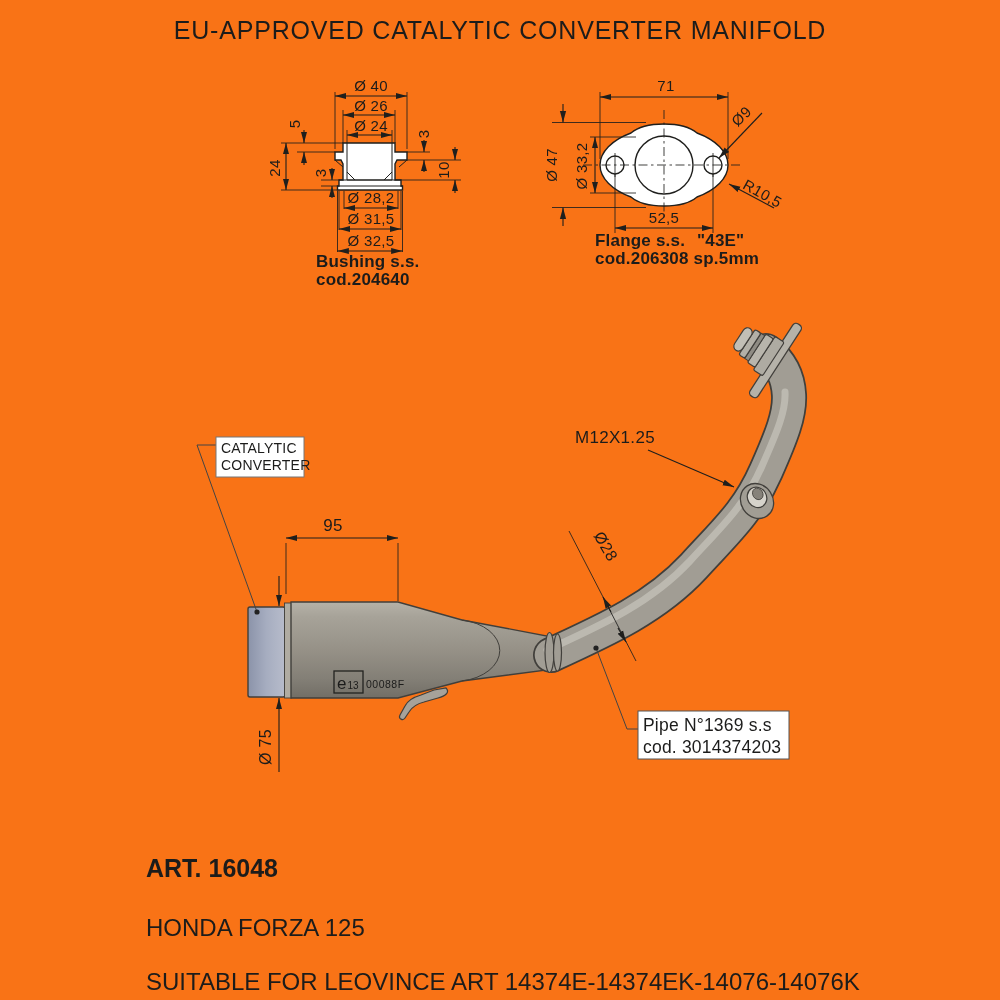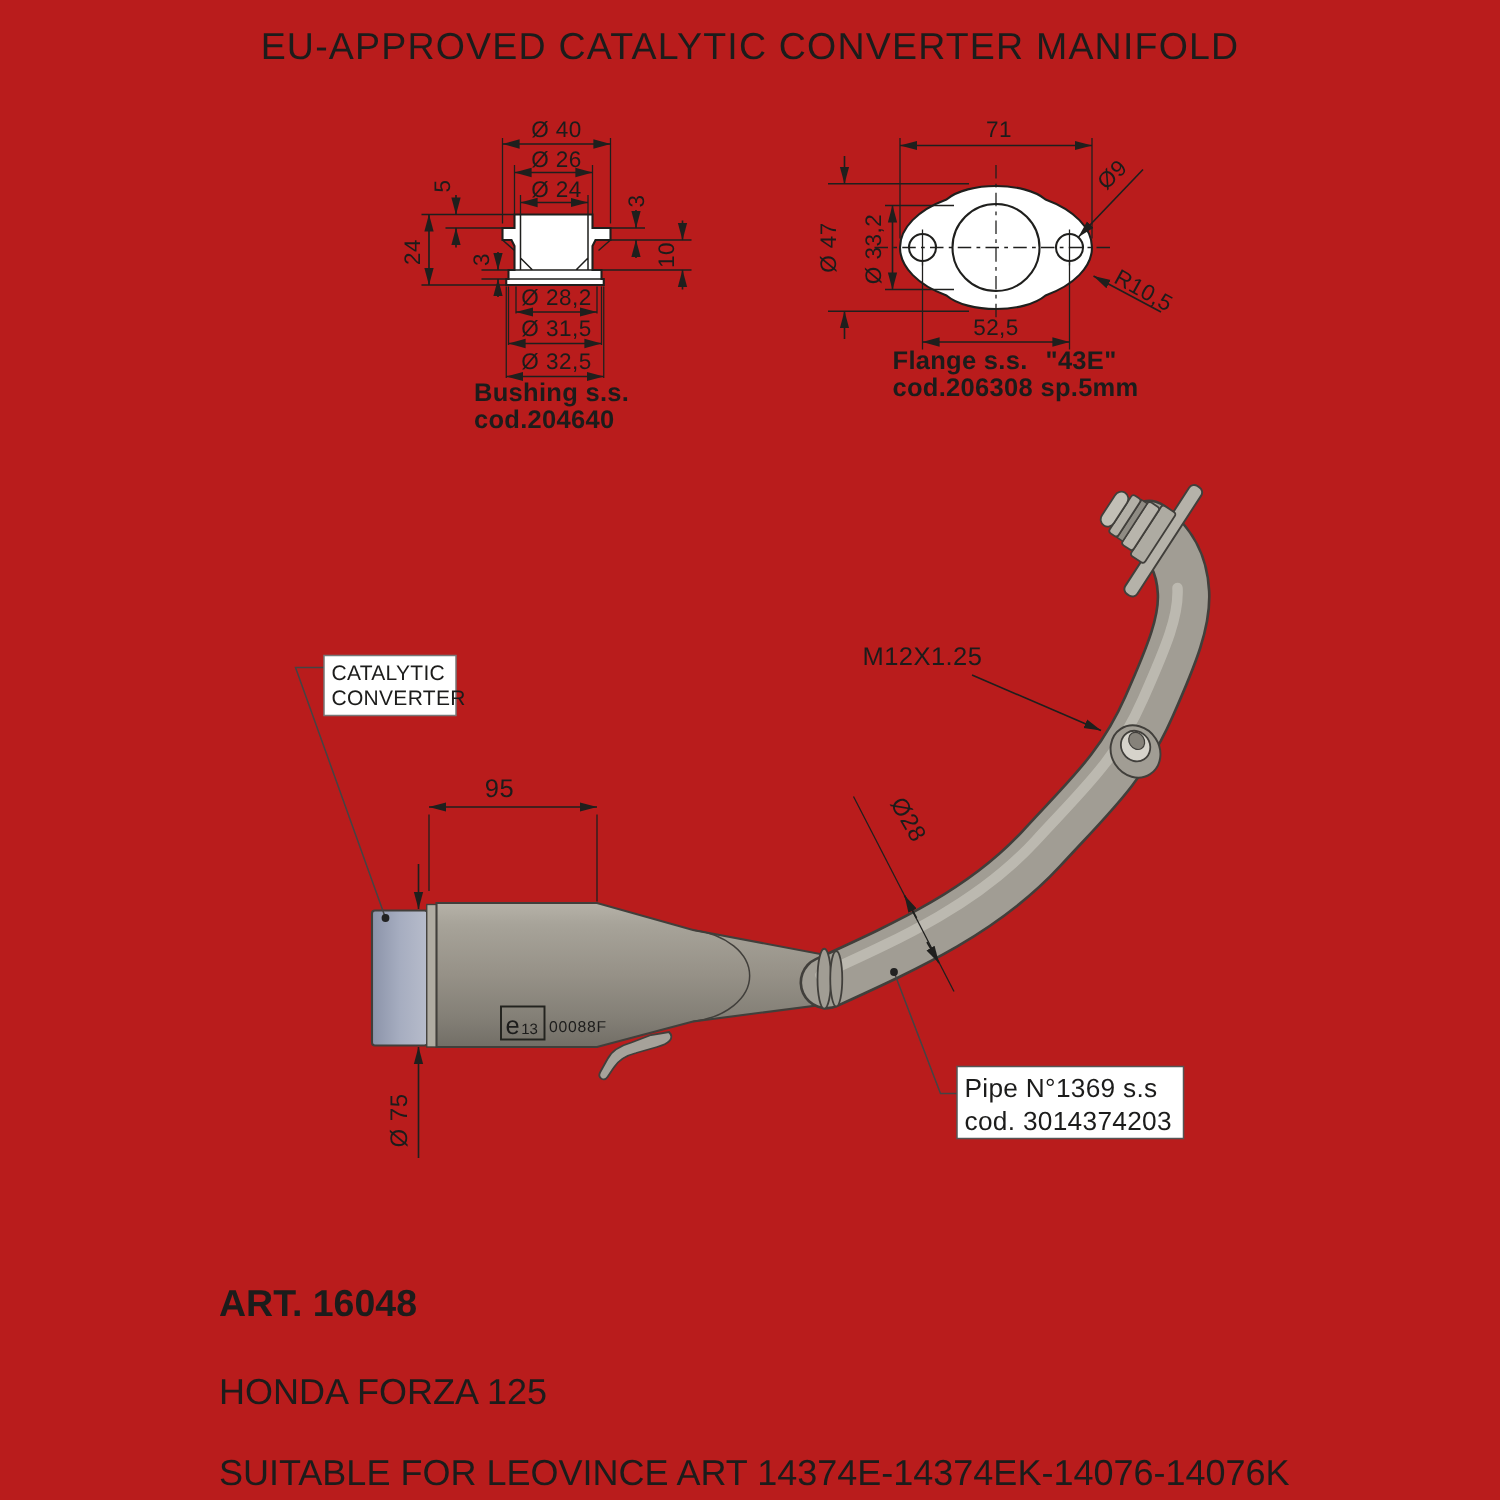--- a/index.html
+++ b/index.html
@@ -1,16 +1,16 @@
 <!DOCTYPE html>
 <html><head>
 <meta charset="utf-8">
 <style>
   html,body{margin:0;padding:0;background:#fff;}
-  .page{position:relative;width:1000px;height:1000px;background:#b91c1c;overflow:hidden;}
+  .page{position:relative;width:1000px;height:1000px;background:#f97316;overflow:hidden;}
   svg{display:block;}
   text{font-family:"Liberation Sans","DejaVu Sans",sans-serif;fill:#1c1c1b;}
   .ln{stroke:#1f1f1d;stroke-width:1.1;fill:none;}
   .ext{stroke:#1f1f1d;stroke-width:0.85;fill:none;}
   .dash{stroke:#1f1f1d;stroke-width:0.85;fill:none;stroke-dasharray:9 3.5 2.5 3.5;}
   .part{stroke:#1f1f1d;stroke-width:1.4;fill:#ffffff;}
   .thin{stroke:#1f1f1d;stroke-width:1.0;fill:none;}
   .o3d{stroke:#413f3b;stroke-width:1.4;}
   .fs15{font-size:15px;letter-spacing:0.3px;}
   .fs16{font-size:16px;letter-spacing:0.3px;}

